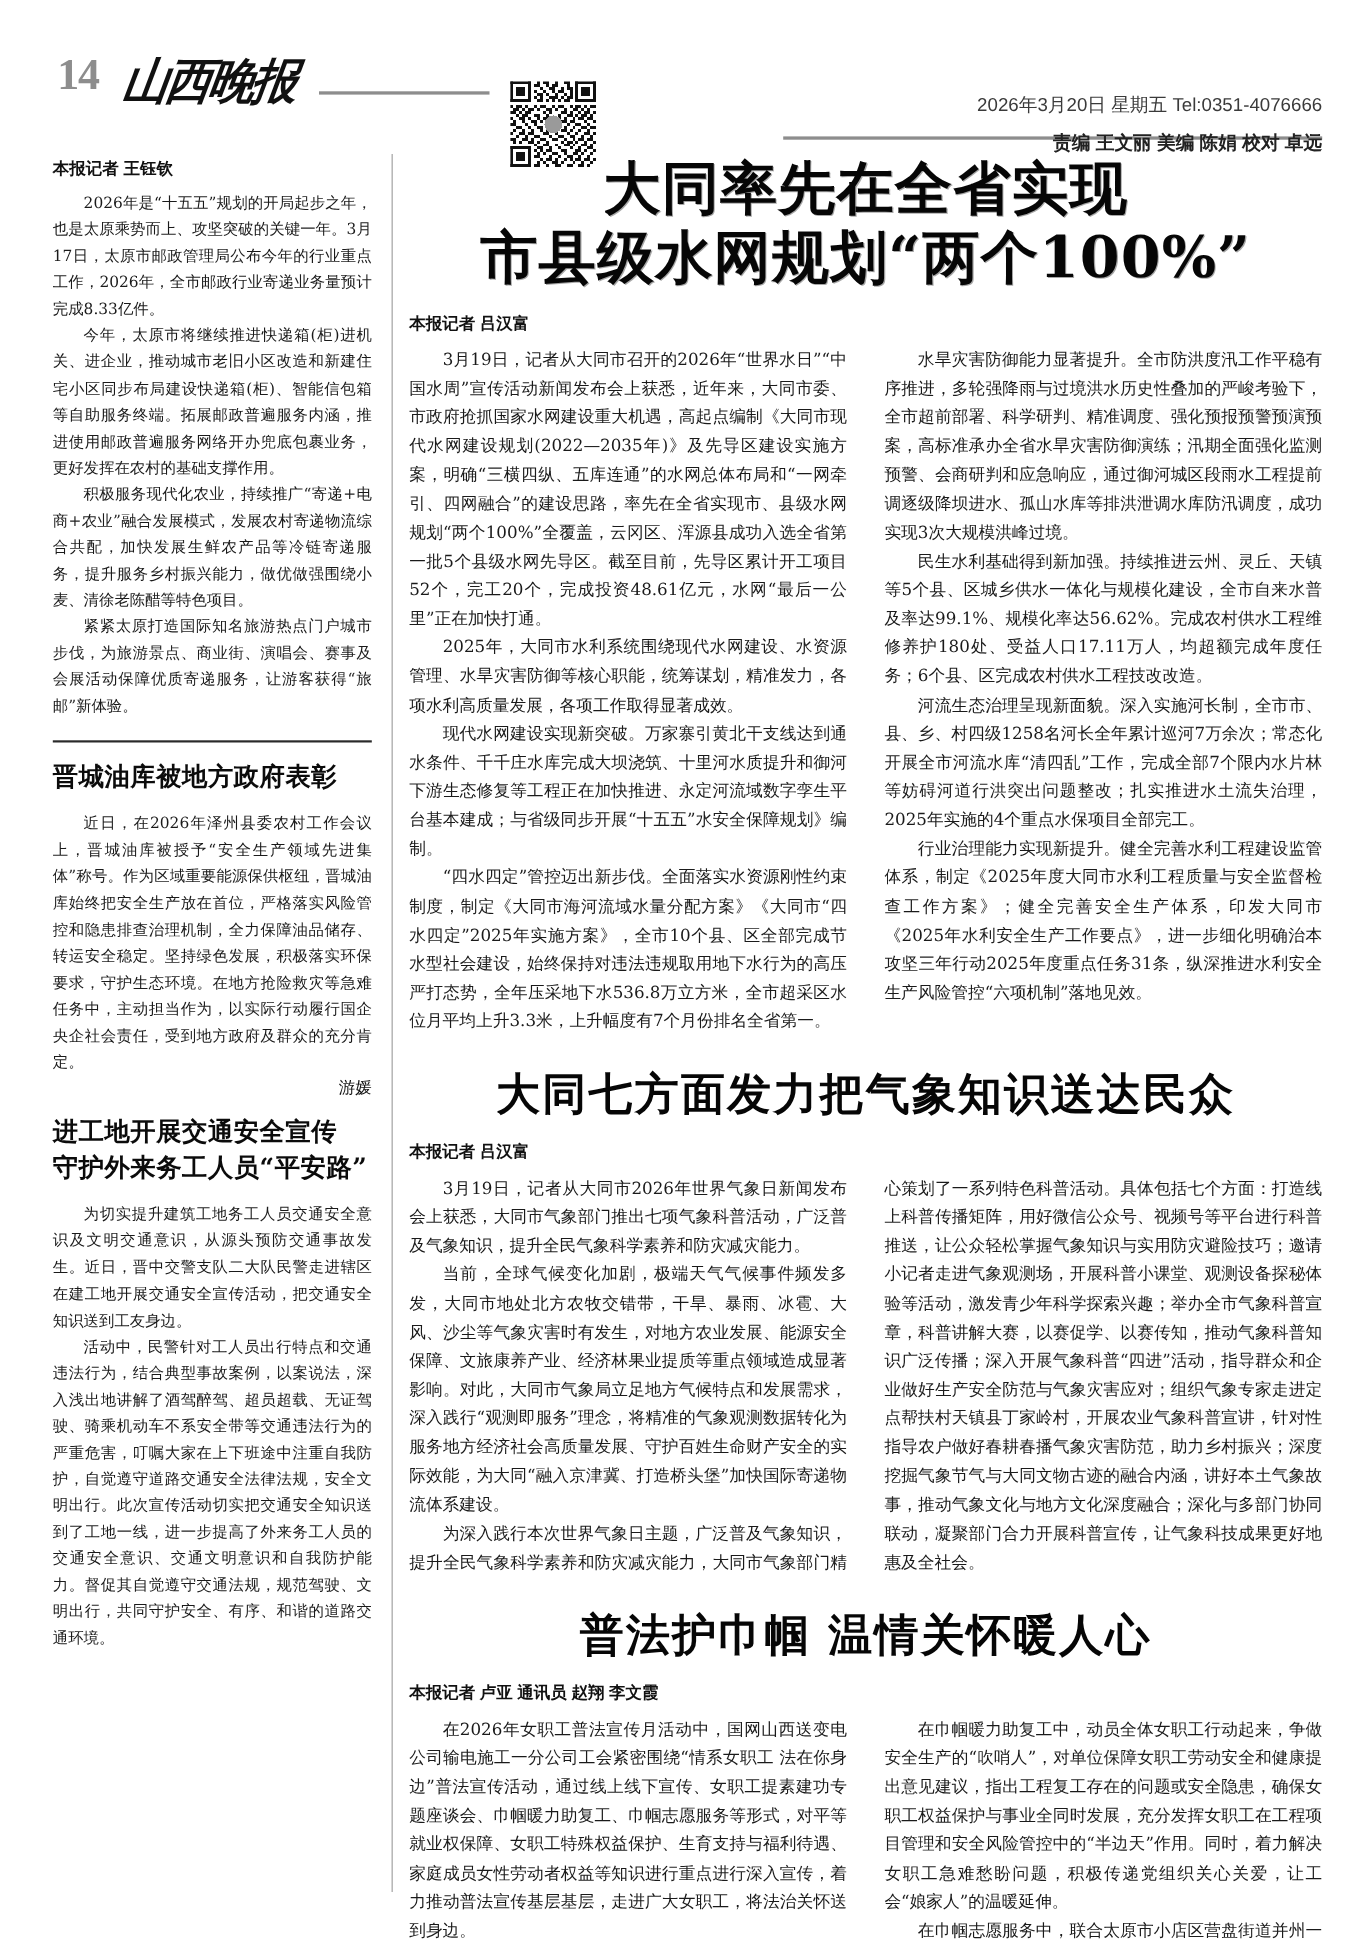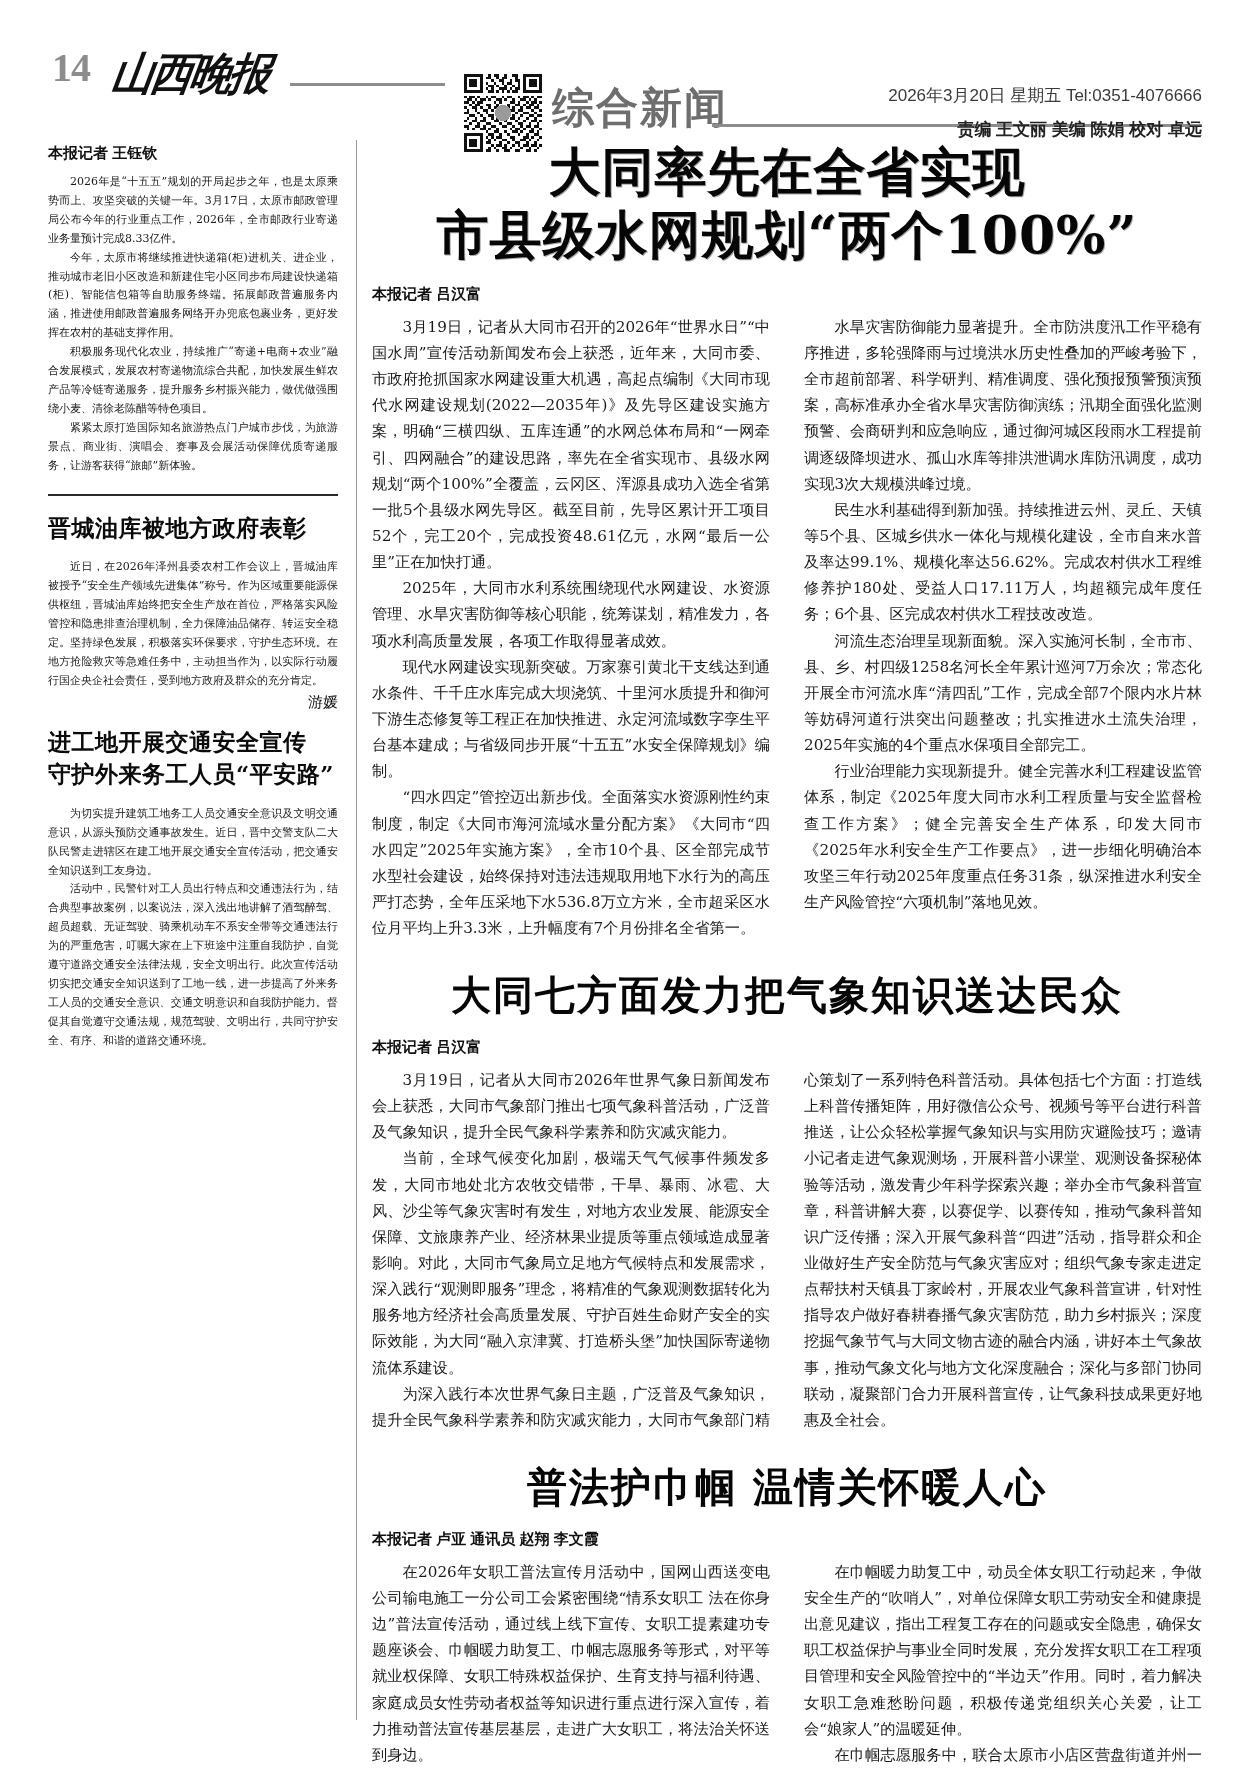--- a/index.html
+++ b/index.html
@@ -134,21 +134,21 @@
     font-size: 23px;
   }
   .byline {
     font-size: 15px;
     font-weight: bold;
     font-family: "Liberation Sans", sans-serif;
     margin: 4px 0 10px 0;
     color: #111;
   }
   .body-text {
-    font-size: 11px;
+    font-size: 14px;
     line-height: 1.72;
     text-align: justify;
     text-justify: inter-ideograph;
     color: #1a1a1a;
     font-family: "DejaVu Serif", "Liberation Serif", serif;
   }
   .body-text p {
     margin: 0;
     text-indent: 2em;
   }
@@ -445,21 +445,20 @@
             <rect x="12" y="28" width="1" height="1"></rect>
           <rect x="15" y="28" width="2" height="1"></rect>
             <rect x="19" y="28" width="2" height="1"></rect>
           <rect x="23" y="28" width="2" height="1"></rect>
             <rect x="26" y="28" width="1" height="1"></rect>
         </g>
         <circle cx="14.5" cy="14.5" r="3" fill="#9a9a9a"></circle>
       </svg>
     </div>
 
-    <div class="mh-section">综合新闻</div>
     <div class="mh-rule-right"></div>
     <div class="mh-date">2026年3月20日  星期五  Tel:0351-4076666</div>
     <div class="mh-credits">责编 王文丽  美编 陈娟  校对 卓远</div>
   </div>
 
   <div class="vrule" style="left:356px; top:140px; height:1580px;"></div>
 
   <div class="left-col">
 
     <div>

